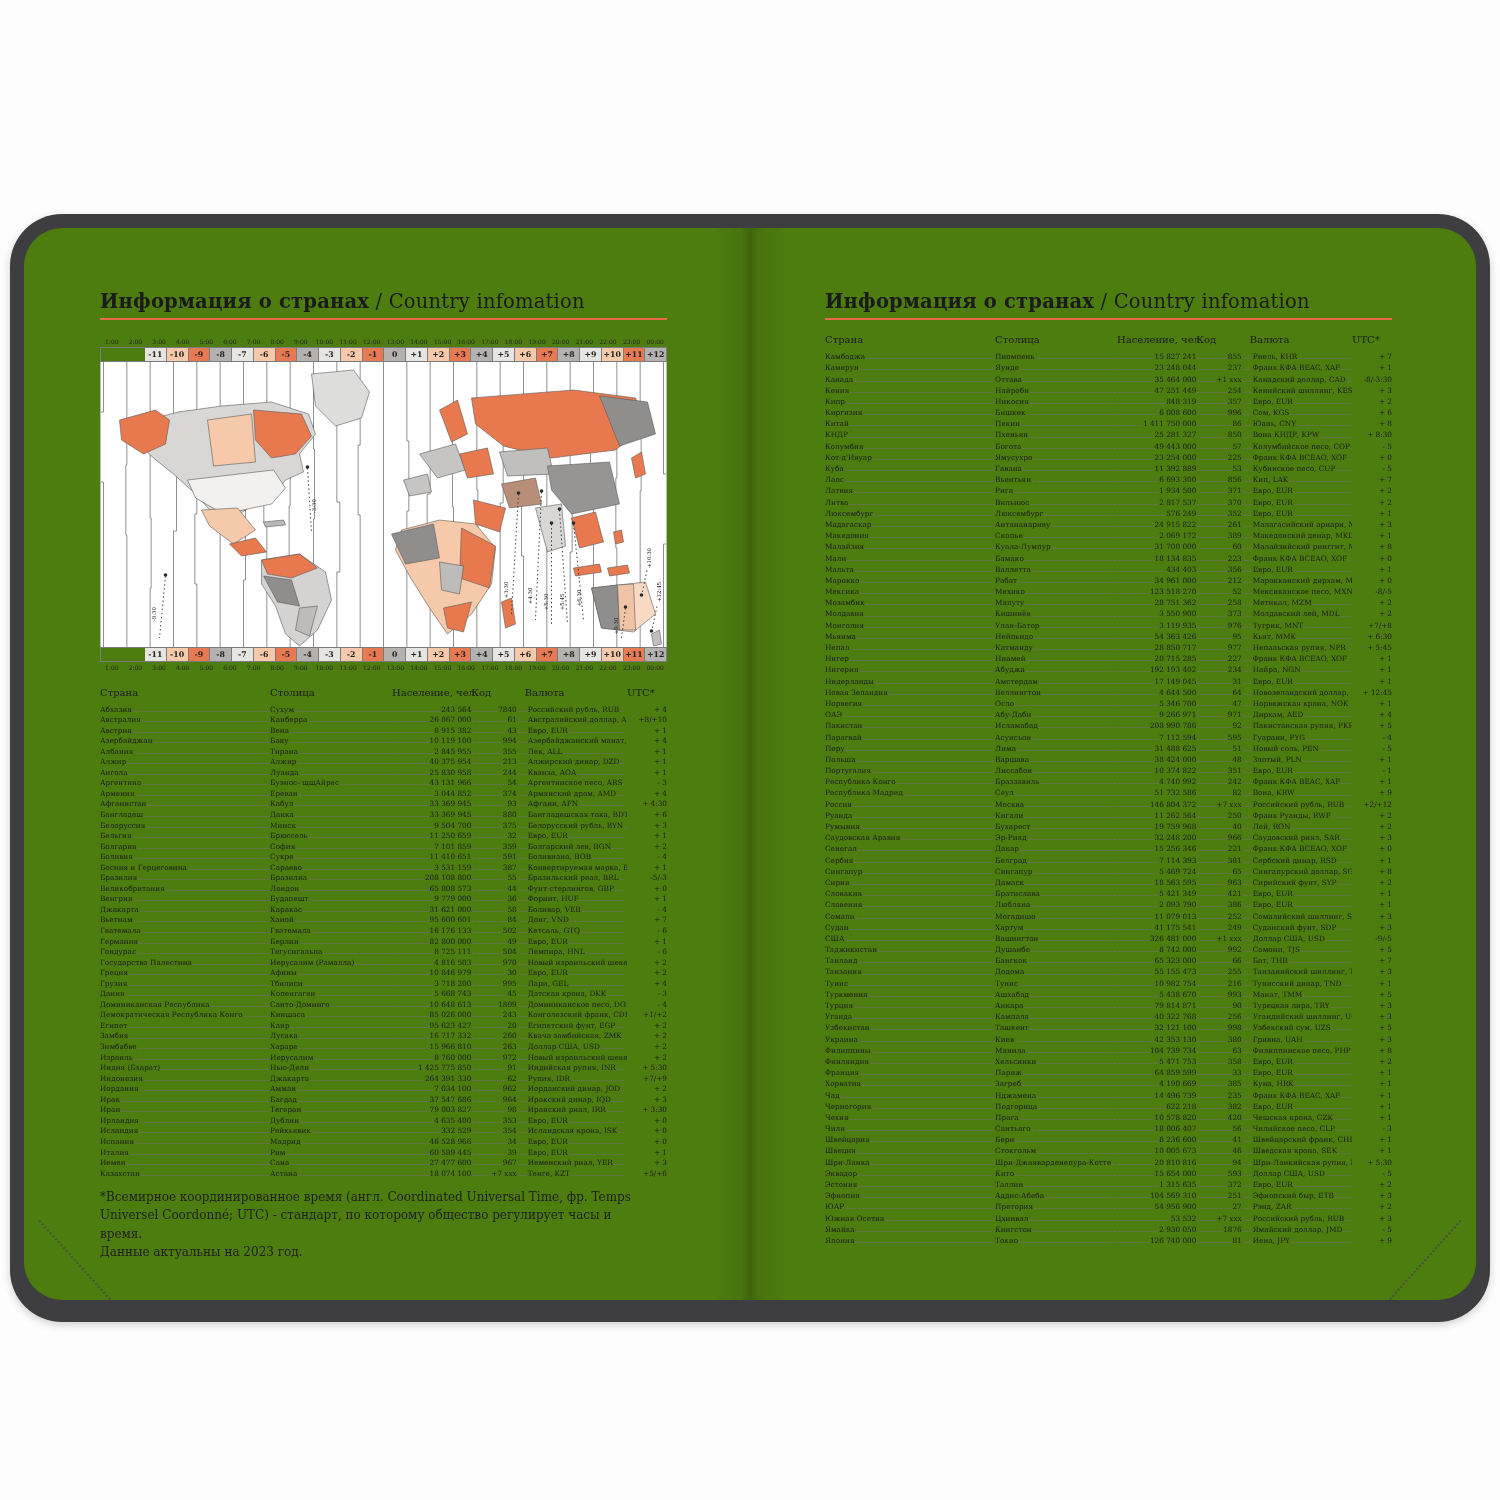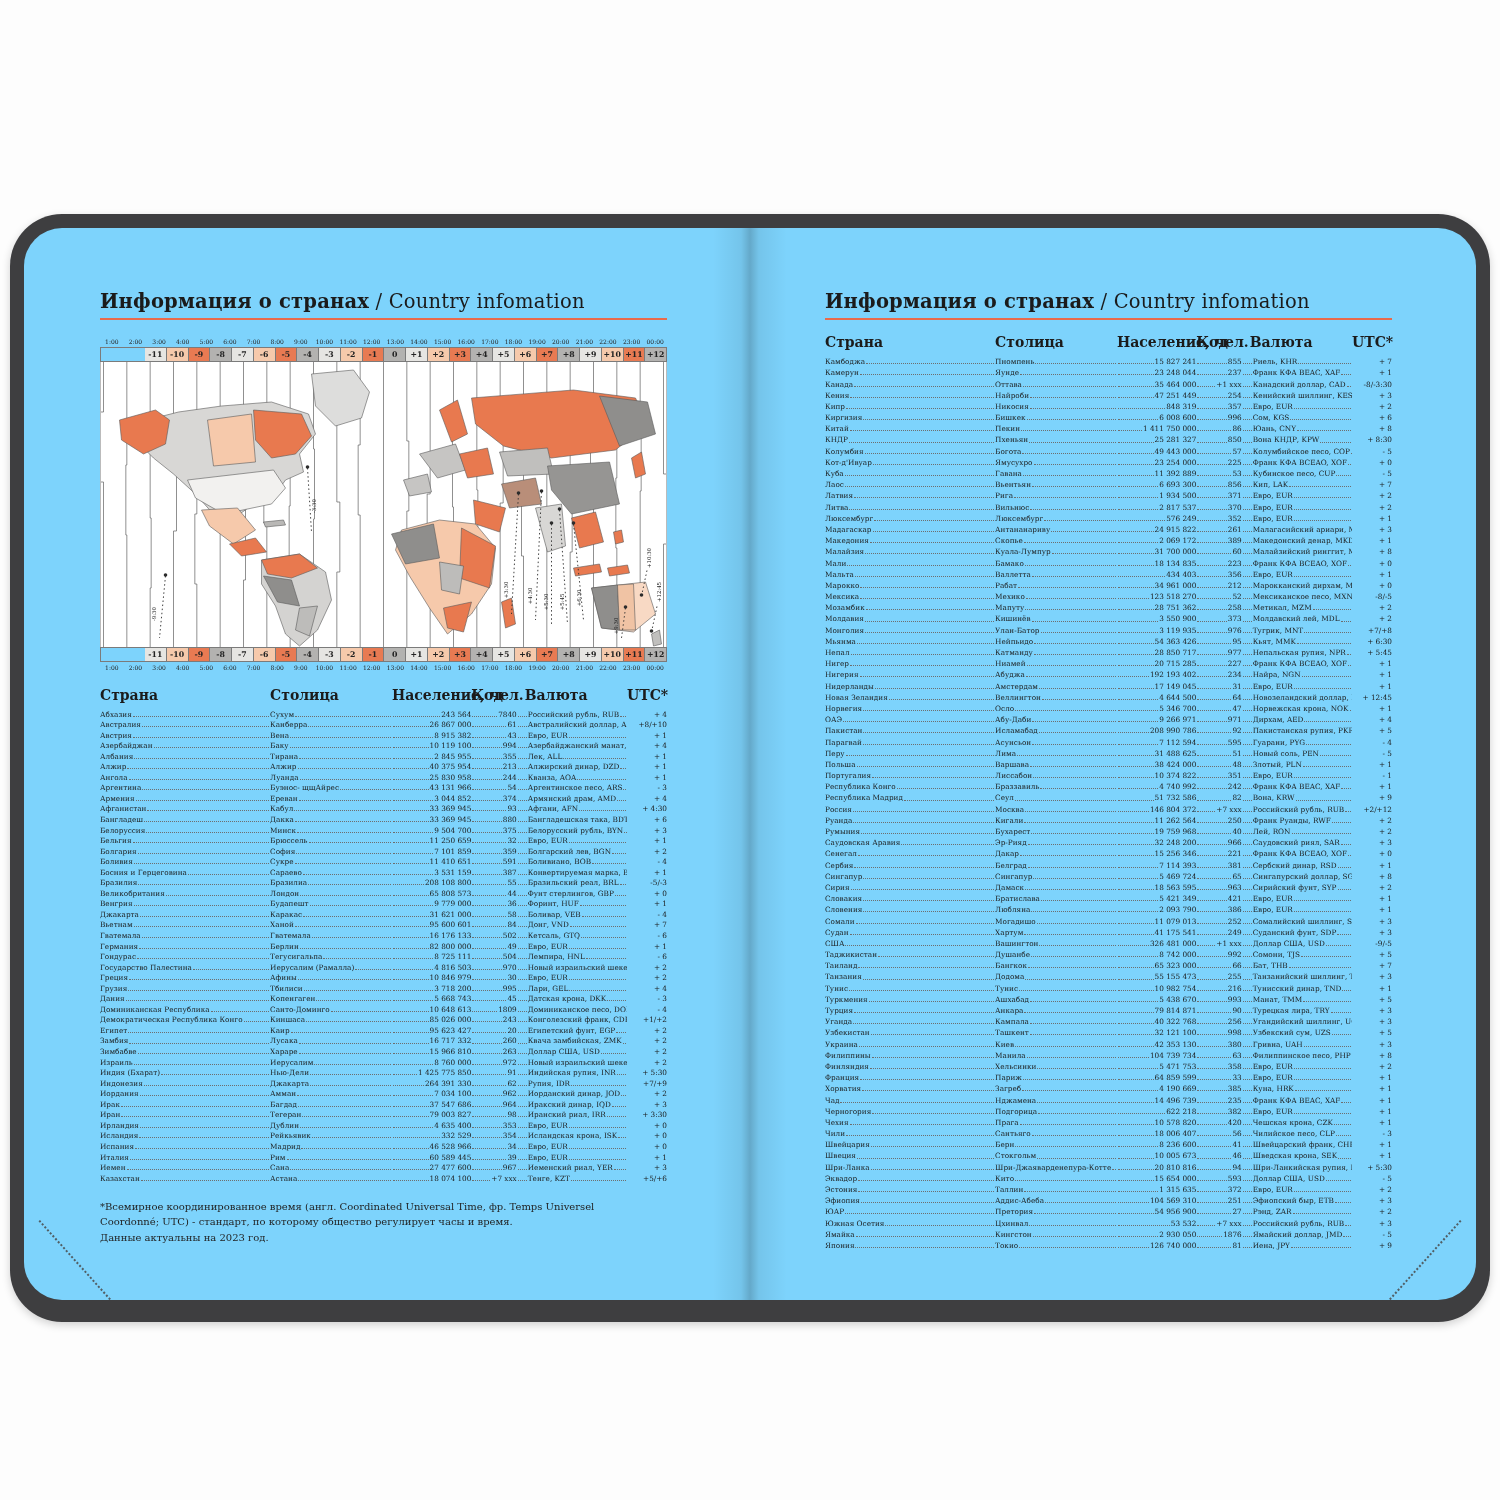--- a/index.html
+++ b/index.html
@@ -1,20 +1,20 @@
 <!DOCTYPE html>
 <html><head>
 <meta charset="utf-8">
 <style>
   html,body{margin:0;padding:0;background:#ffffff;}
   .stage{position:relative;width:1500px;height:1500px;background:#fdfdfd;overflow:hidden;
          font-family:"DejaVu Serif","Liberation Serif",serif;color:#1b1b1b;}
   .cover{position:absolute;left:10px;top:214px;width:1480px;height:1108px;
          background:#3e3e40;border-radius:52px;box-shadow:0 3px 8px rgba(0,0,0,.18);}
-  .pages{position:absolute;left:14px;top:14px;right:14px;bottom:22px;background:#7dd3fc;
+  .pages{position:absolute;left:14px;top:14px;right:14px;bottom:22px;background:#4d7c0f;
          border-radius:38px;display:flex;overflow:hidden;}
   .gutter{position:absolute;left:50%;top:0;bottom:0;width:74px;transform:translateX(-50%);
           background:linear-gradient(90deg,rgba(0,0,0,0) 0%,rgba(0,0,0,.07) 38%,rgba(0,0,0,.20) 50%,rgba(0,0,0,.07) 62%,rgba(0,0,0,0) 100%);pointer-events:none;}
   .page{flex:1;position:relative;box-sizing:border-box;}
   .page-left{padding:62px 86px 0 76px;}
   .page-right{padding:62px 84px 0 72px;}
   .ptitle{font-size:19.5px;letter-spacing:.2px;border-bottom:2px solid #e96a4b;padding-bottom:5px;white-space:nowrap;}
   .ptitle .ru{font-weight:bold;}
   .ptitle .en{font-weight:normal;}
   
@@ -23,34 +23,34 @@
   .hours span{flex:1;text-align:center;font-size:6px;line-height:11px;color:#222;white-space:nowrap;}
   .cells{display:flex;border:1px solid #7b7b7b;padding-left:44px;}
   .cell{flex:1;text-align:center;font-size:7.8px;font-weight:bold;line-height:13px;border-right:1px solid #7b7b7b;color:#222;}
   .cell:last-child{border-right:none;}
   .t-orange{background:#e87a52;}
   .t-peach{background:#f6c9ab;}
   .t-gray{background:#b3b2b0;}
   .t-light{background:#e6e5e2;}
   .mapbox{height:285px;border-left:1px solid #bbb;border-right:1px solid #bbb;overflow:hidden;background:#fff;}
   
-  .thead{display:grid;grid-template-columns:30% 21.5% 14% 8% 1fr 40px;font-weight:bold;font-size:14px;margin-top:14px;margin-bottom:5px;white-space:nowrap;}
+  .thead{display:grid;grid-template-columns:30% 21.5% 14% 8% 1fr 40px;font-weight:normal;font-size:10px;margin-top:14px;margin-bottom:5px;white-space:nowrap;}
   .thead .h-pop{text-align:right;}
   .thead .h-code{text-align:left;padding-right:2px;}
   .thead .h-cur{padding-left:8px;}
   .thead .h-utc{}
   .rows-left .crow{height:10.55px;}
   .rows-right .crow{height:11.2px;}
   .crow{display:grid;grid-template-columns:30% 21.5% 14% 8% 1fr 40px;font-size:7.3px;white-space:nowrap;align-items:end;}
   .cc{display:flex;overflow:hidden;align-items:baseline;}
   .cc .tx{line-height:1.1;}
   .cc .lead{flex:1 1 auto;border-bottom:1px dotted #6e6e6e;align-self:flex-end;margin:0 1px 2px 1px;min-width:3px;}
   .cc .lead.fx{flex:0 0 9px;}
   .c-right{justify-content:flex-end;}
-  .footnote{margin-top:16px;font-size:10px;line-height:1.55;color:#1f1f1f;max-width:98%;}
+  .footnote{margin-top:10px;font-size:12px;line-height:1.55;color:#1f1f1f;max-width:98%;}
   .corner-dots{position:absolute;width:150px;border-top:2px dotted #4a4a4a;opacity:.85;}
   .corner-left{left:16px;bottom:78px;transform:rotate(48deg);transform-origin:left top;}
   .corner-right{right:16px;bottom:78px;transform:rotate(-48deg);transform-origin:right top;}
 </style>
 </head>
 <body>
 
 <div class="stage">
   <div class="cover">
     <div class="pages">

